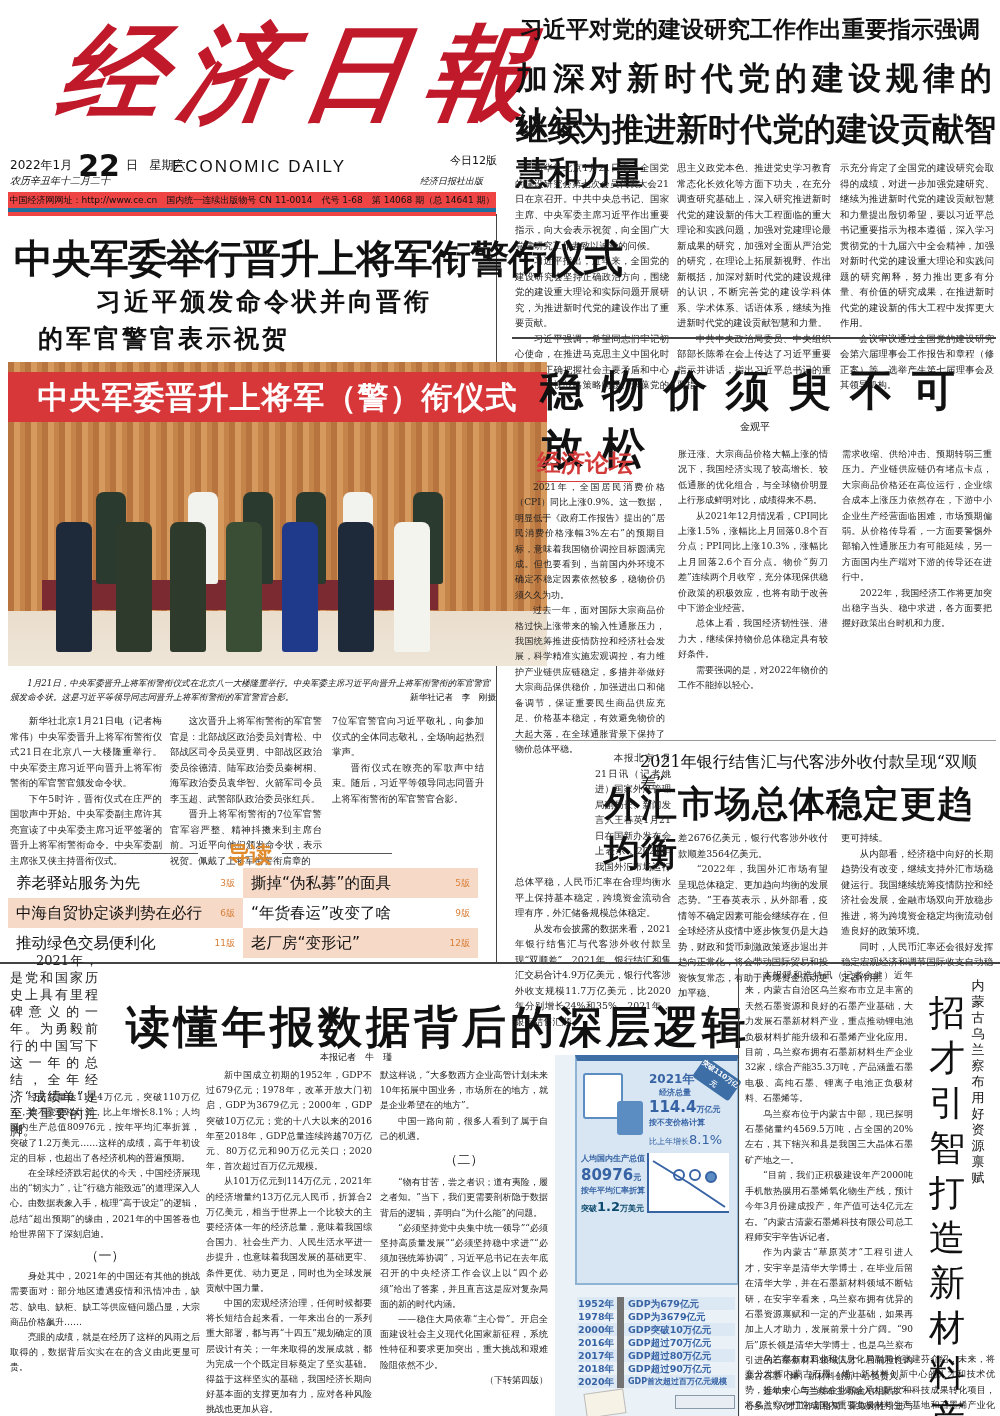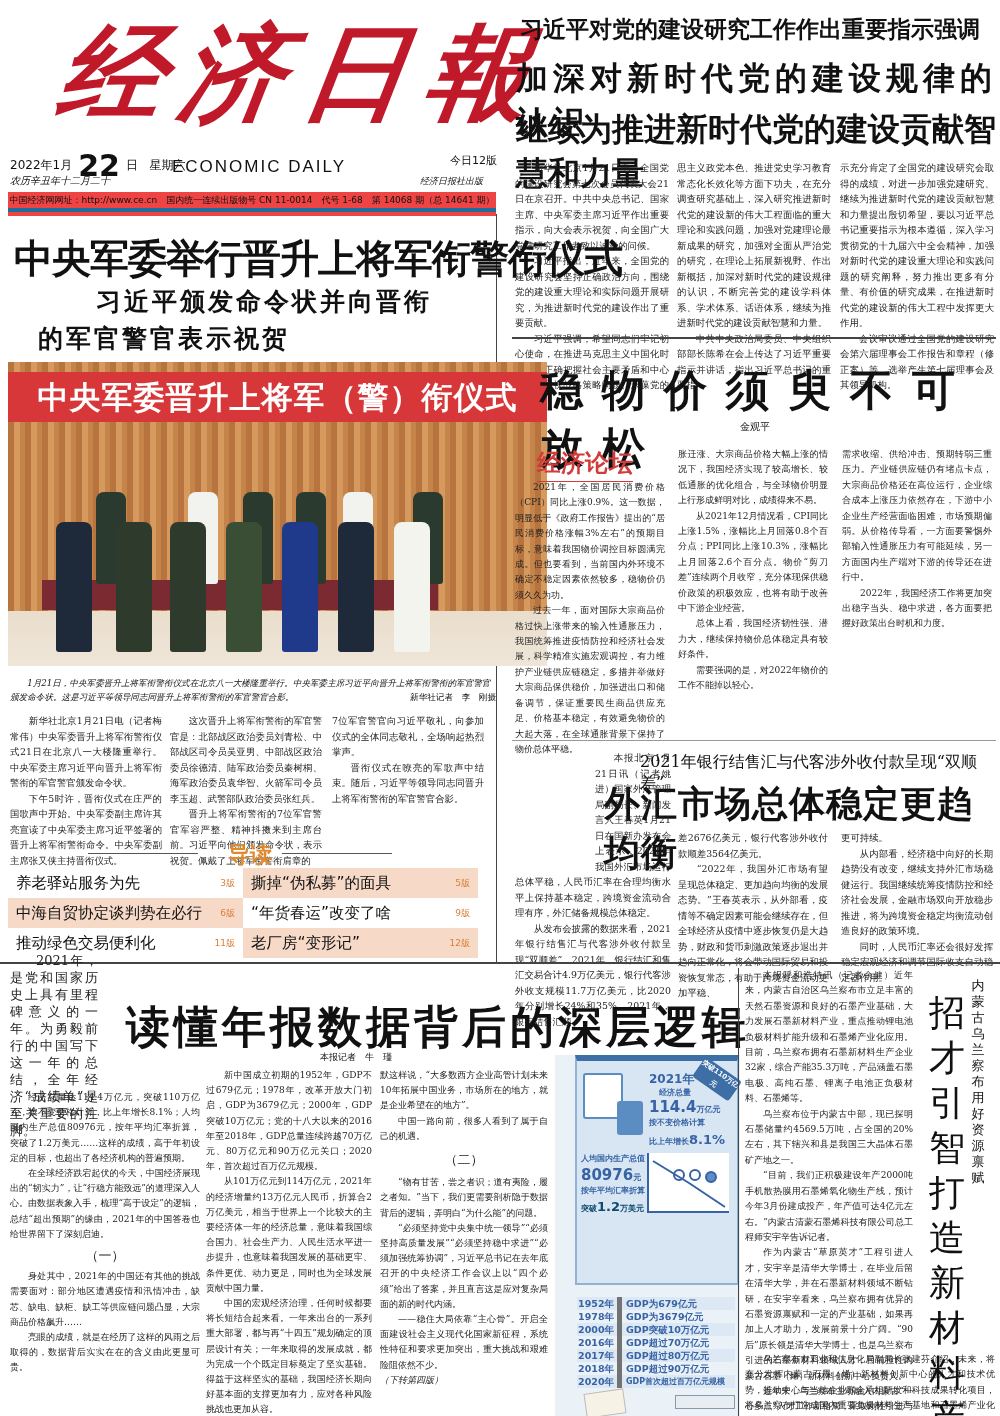--- a/index.html
+++ b/index.html
@@ -43,21 +43,21 @@
 .h-fx{left:604px;top:780px;font-size:36px;font-weight:bold;font-family:"DejaVu Serif",serif;letter-spacing:1px}
 .h-annual{left:126px;top:998px;font-size:44px;font-weight:bold;letter-spacing:4px}
 .annual-author{left:320px;top:1051px;font-size:9px;font-family:"DejaVu Serif",serif}
 .sec-label{font-size:13px;text-align:center;font-family:"DejaVu Serif",serif}
 .infographic{left:555px;top:1055px;width:185px;height:361px;background:#eaf2f8}
 .ig-panel{position:absolute;left:20px;top:0;width:164px;height:230px;background:#d7e6f2;border:2px solid #8eb3d3;border-top:6px solid #3d6ea6}
 .ig-table{position:absolute;left:22px;top:242px;width:158px}
 .ig-row{display:flex;font-size:9.5px;height:13px;line-height:13px;color:#3763a5;font-weight:bold}
 .ig-row:nth-child(odd){background:#dce9f4}
 .ig-row .yr{width:40px;text-align:right;padding-right:3px}
-.ig-row .gdp{flex:1;padding-left:4px;border-left:5px solid #737373}
+.ig-row .gdp{flex:1;padding-left:4px;border-left:7px solid #737373}
 .desk{position:absolute;left:0;top:330px;width:185px;height:31px;background:#f0b93a}
 .vtitle{left:924px;top:990px;width:46px;font-size:36px;line-height:45px;text-align:center}
 .vsub{left:970px;top:978px;width:16px;font-size:13px;line-height:16px;font-family:"DejaVu Serif",serif;text-align:center}
 </style>
 </head>
 <body>
 
 <div class="abs masthead-logo">经济日報</div>
 <div class="abs date-line">
   <span>2022年1月</span><span class="big">22</span><span>日</span>&nbsp;&nbsp;&nbsp;<span>星期六</span>
@@ -217,33 +217,33 @@
   <p>中国的宏观经济治理，任何时候都要将长短结合起来看。一年来出台的一系列重大部署，都与再“十四五”规划确定的顶层设计有关；一年来取得的发展成就，都为完成一个个既定目标奠定了坚实基础。得益于这样坚实的基础，我国经济长期向好基本面的支撑更加有力，应对各种风险挑战也更加从容。</p>
 
 </div>
 <div class="abs col" style="left:380px;top:1068px;width:168px;font-size:9px;line-height:15.2px">
   <p style="text-indent:0">默这样说，“大多数西方企业高管计划未来10年拓展中国业务，市场所在的地方，就是企业希望在的地方”。</p>
   <p>中国一路向前，很多人看到了属于自己的机遇。</p>
   <div class="sec-label" style="margin:8px 0">（二）</div>
   <p>“物有甘苦，尝之者识；道有夷险，履之者知。”当下，我们更需要剖析隐于数据背后的逻辑，弄明白“为什么能”的问题。</p>
   <p>“必须坚持党中央集中统一领导”“必须坚持高质量发展”“必须坚持稳中求进”“必须加强统筹协调”，习近平总书记在去年底召开的中央经济工作会议上以“四个必须”给出了答案，并且直言这是应对复杂局面的新的时代内涵。</p>
   <p>——稳住大局依靠“主心骨”。开启全面建设社会主义现代化国家新征程，系统性特征和要求更加突出，重大挑战和艰难险阻依然不少。</p>
-  <div style="font-style:italic">（下转第四版）</div>
+  <div style="text-align:right;">（下转第四版）</div>
 </div>
 
 <div class="abs infographic">
   <div class="ig-panel">
     <div style="position:absolute;left:6px;top:12px;width:40px;height:46px;background:#fff;border:2px solid #5b8cc2;border-radius:3px"></div>
     <div style="position:absolute;left:40px;top:40px;width:26px;height:34px;background:#5b8cc2;border-radius:3px"></div>
     <div style="position:absolute;left:72px;top:10px;font-size:12px;font-weight:bold;color:#3763a5">2021年</div>
     <div style="position:absolute;left:82px;top:26px;font-size:8px;color:#3763a5;font-weight:bold">经济总量</div>
     <div style="position:absolute;left:72px;top:36px;color:#3763a5;font-weight:bold"><span style="font-size:15px">114.4</span><span style="font-size:8px">万亿元</span></div>
     <div style="position:absolute;left:118px;top:6px;width:44px;height:24px;background:#3d6ea6;color:#fff;font-size:7px;font-weight:bold;transform:rotate(35deg);text-align:center;line-height:12px;border-radius:3px">突破110万亿元</div>
     <div style="position:absolute;left:72px;top:56px;font-size:8px;color:#3763a5;font-weight:bold">按不变价格计算</div>
-    <div style="position:absolute;left:72px;top:68px;color:#3763a5;font-weight:bold"><span style="font-size:8px">比上年增长</span><span style="font-size:13px">8.1%</span></div>
+    <div style="position:absolute;left:72px;top:68px;color:#3763a5;font-weight:normal"><span style="font-size:8px">比上年增长</span><span style="font-size:13px">8.1%</span></div>
     <div style="position:absolute;left:4px;top:92px;font-size:8px;color:#3763a5;font-weight:bold">人均国内生产总值</div>
     <div style="position:absolute;left:4px;top:104px;color:#3763a5;font-weight:bold"><span style="font-size:15px">80976</span><span style="font-size:8px">元</span></div>
     <div style="position:absolute;left:4px;top:124px;font-size:8px;color:#3763a5;font-weight:bold">按年平均汇率折算</div>
     <div style="position:absolute;left:4px;top:135px;color:#0c4a6e;font-weight:bold"><span style="font-size:8px">突破</span><span style="font-size:13px">1.2</span><span style="font-size:8px">万美元</span></div>
     <div style="position:absolute;left:70px;top:92px;width:82px;height:60px;border-left:2px solid #3763a5;border-bottom:2px solid #3763a5;background:#fff">
       <svg width="80" height="58" viewBox="0 0 80 58">
           <polyline points="4,8 40,30 76,54" fill="none" stroke="#3763a5" stroke-width="2"></polyline>
           <circle cx="30" cy="22" r="5" fill="none" stroke="#3763a5" stroke-width="2"></circle>
           <circle cx="46" cy="22" r="5" fill="none" stroke="#3763a5" stroke-width="2"></circle>
           <circle cx="62" cy="24" r="5" fill="#5b8cc2" stroke="#3763a5" stroke-width="2"></circle>

